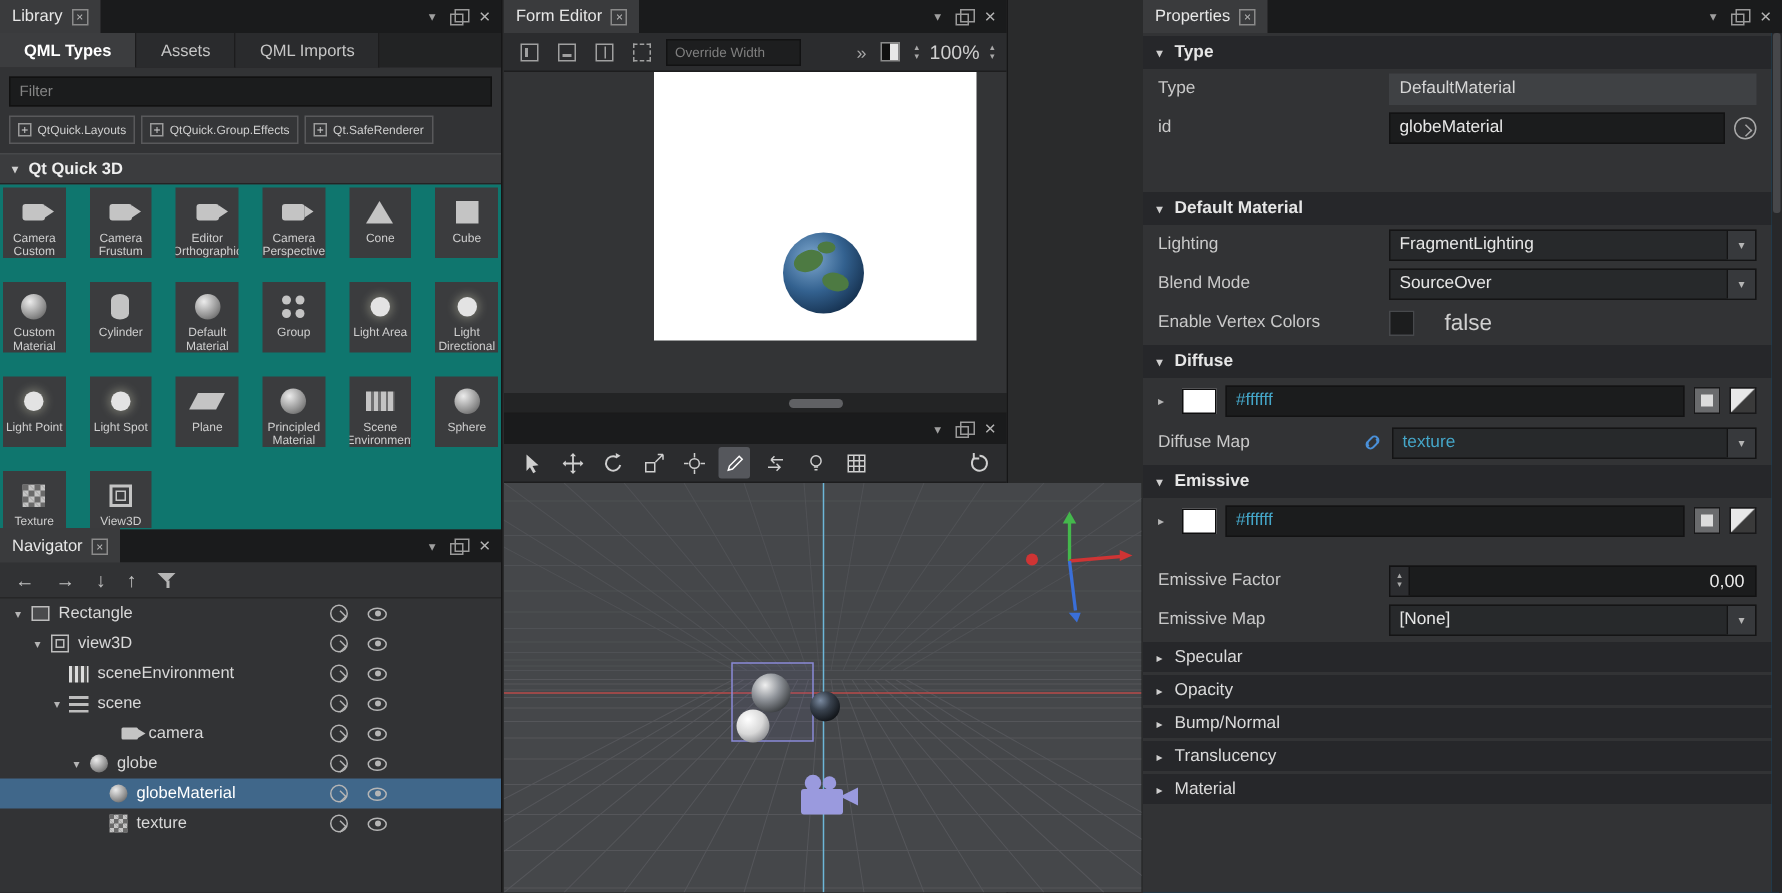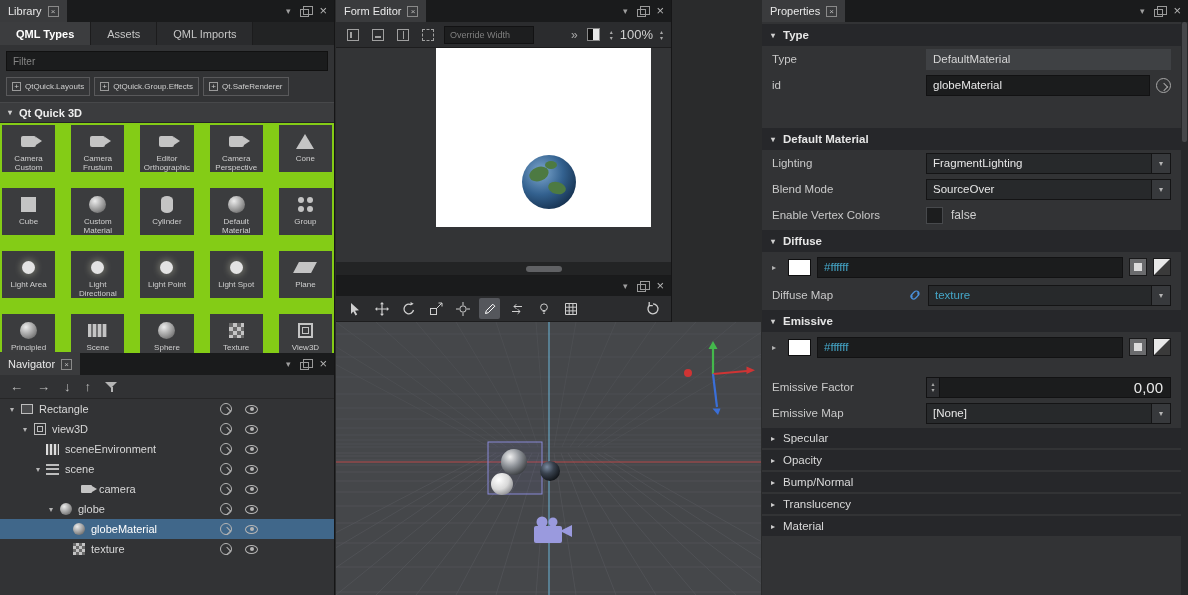--- a/index.html
+++ b/index.html
@@ -26,21 +26,21 @@
 .lib-tabs{display:flex;flex:0 0 23px;background:#222324}
 .lib-tab{padding:0 16px;display:flex;align-items:center;font-size:11px;color:#c6c6c6;background:#2a2b2d;border-right:1px solid #1c1c1d}
 .lib-tab.active{background:#3c3d3f;color:#fff;font-weight:bold}
 .lib-filter-wrap{padding:6px 6px 3px;flex:0 0 30px}
 .lib-filter{width:100%;height:20px;background:#1b1c1d;border:1px solid #111;color:#ddd;padding:0 6px;font-size:10px;font-family:inherit}
 .lib-filter::placeholder{color:#858585}
 .lib-imports{display:flex;gap:4px;padding:2px 6px;flex:0 0 24px}
 .imp-btn{display:flex;align-items:center;gap:4px;border:1px solid #59595b;background:#353638;color:#cfcfcf;font-size:8px;padding:0 5px;height:19px;white-space:nowrap}
 .imp-plus{width:9px;height:9px;border:1px solid #9a9a9a;font-size:8px;line-height:7px;text-align:center;color:#cfcfcf}
 .lib-sect{display:flex;align-items:center;gap:7px;background:#3b3c3e;height:21px;padding:0 8px;font-weight:bold;color:#efefef;font-size:11px;flex:0 0 21px;margin-top:3px;border-top:1px solid #47484a;border-bottom:1px solid #242425}
-.lib-grid{display:grid;grid-template-columns:repeat(5,1fr);gap:16px;padding:2px;flex:1;background:#84cc16}
+.lib-grid{display:grid;grid-template-columns:repeat(6,1fr);gap:16px;padding:2px;flex:1;background:#0f766e}
 .lib-cell{background:#3b3c3e;display:flex;flex-direction:column;align-items:center;padding-top:5px;overflow:hidden}
 .lib-ic{height:22px;display:flex;align-items:center;justify-content:center;margin-bottom:2px}
 .lib-label{font-size:8px;line-height:9px;text-align:center;color:#cfcfcf;padding:0 1px}
 
 
 .ic-camera{position:relative;width:15px;height:11px;background:#c4c4c4;border-radius:2px}
 .ic-camera::after{content:"";position:absolute;right:-6px;top:1.5px;border-top:4px solid transparent;border-bottom:4px solid transparent;border-left:6px solid #c4c4c4}
 .ic-cone{width:0;height:0;border-left:9px solid transparent;border-right:9px solid transparent;border-bottom:15px solid #c4c4c4}
 .ic-cube{width:15px;height:15px;background:#c4c4c4}
 .ic-material{width:17px;height:17px;border-radius:50%;background:radial-gradient(circle at 35% 30%,#ececec,#909090 60%,#4e4e4e)}
@@ -119,29 +119,29 @@
 .dd{flex:1;display:flex;height:21px;border:1px solid #141415;background:#27292b}
 .dd-text{flex:1;display:flex;align-items:center;padding:0 6px;color:#e6e6e6;font-size:11.5px;overflow:hidden}
 .dd-text.cyan{color:#45a6c8}
 .dd-btn{flex:0 0 19px;background:#37393c;border-left:1px solid #141415;display:flex;align-items:center;justify-content:center;color:#b5b5b5;font-size:8px}
 .value-box{flex:1;height:21px;background:#3f4144;display:flex;align-items:center;padding:0 7px;color:#d6d6d6;font-size:11.5px}
 .text-input{flex:1;height:21px;background:#1b1c1d;border:1px solid #121213;color:#e8e8e8;font-size:11.5px;padding:0 6px;font-family:inherit}
 .text-input.hex{color:#45a6c8}
 .i-alias{width:15px;height:15px;border:1.5px solid #a8a8a8;border-radius:50%;position:relative;flex:0 0 15px}
 .i-alias::after{content:"";position:absolute;left:4px;top:5px;width:5px;height:5px;border-top:1.5px solid #a8a8a8;border-right:1.5px solid #a8a8a8;transform:rotate(45deg)}
 .checkbox{width:17px;height:17px;background:#1c1d1e;border:1px solid #47494c;flex:0 0 17px}
-.cb-text{color:#d0d0d0;font-size:12px;margin-left:2px}
+.cb-text{color:#d0d0d0;font-size:15px;margin-left:14px}
 .tri-btn{width:10px;flex:0 0 10px;font-size:8px;color:#b5b5b5}
 .swatch{width:23px;height:17px;background:#fff;border:1px solid #0f0f10;flex:0 0 23px}
 .mini-btn{width:18px;height:18px;border:1px solid #19191a;background:#6a6b6d;position:relative;flex:0 0 18px}
 .mini-btn.solid::after{content:"";position:absolute;inset:4px;background:#dcdcdc}
 .mini-btn.grad{background:linear-gradient(135deg,#e8e8e8 48%,#3a3a3a 52%)}
 .spin{flex:1;display:flex;height:21px;background:#1b1c1d;border:1px solid #121213}
 .spin-step{flex:0 0 13px;display:flex;flex-direction:column;align-items:center;justify-content:center;background:#2c2d30;border-right:1px solid #121213;color:#a8a8a8;font-size:6px;line-height:6px}
-.spin-val{flex:1;display:flex;align-items:center;justify-content:flex-end;padding-right:7px;color:#eaeaea;font-size:15px}
+.spin-val{flex:1;display:flex;align-items:center;justify-content:flex-end;padding-right:7px;color:#eaeaea;font-size:12px}
 .prop-collapsed{height:20px;background:#26272a;display:flex;align-items:center;gap:8px;padding:0 9px;color:#dadada;font-size:11.5px;margin-top:2px}
 .gap12{height:12px}.gap28{height:28px}
 .si{display:block}
 </style>
 </head>
 <body>
 
 <div id="app">
 
   <div class="col" id="col-left">

